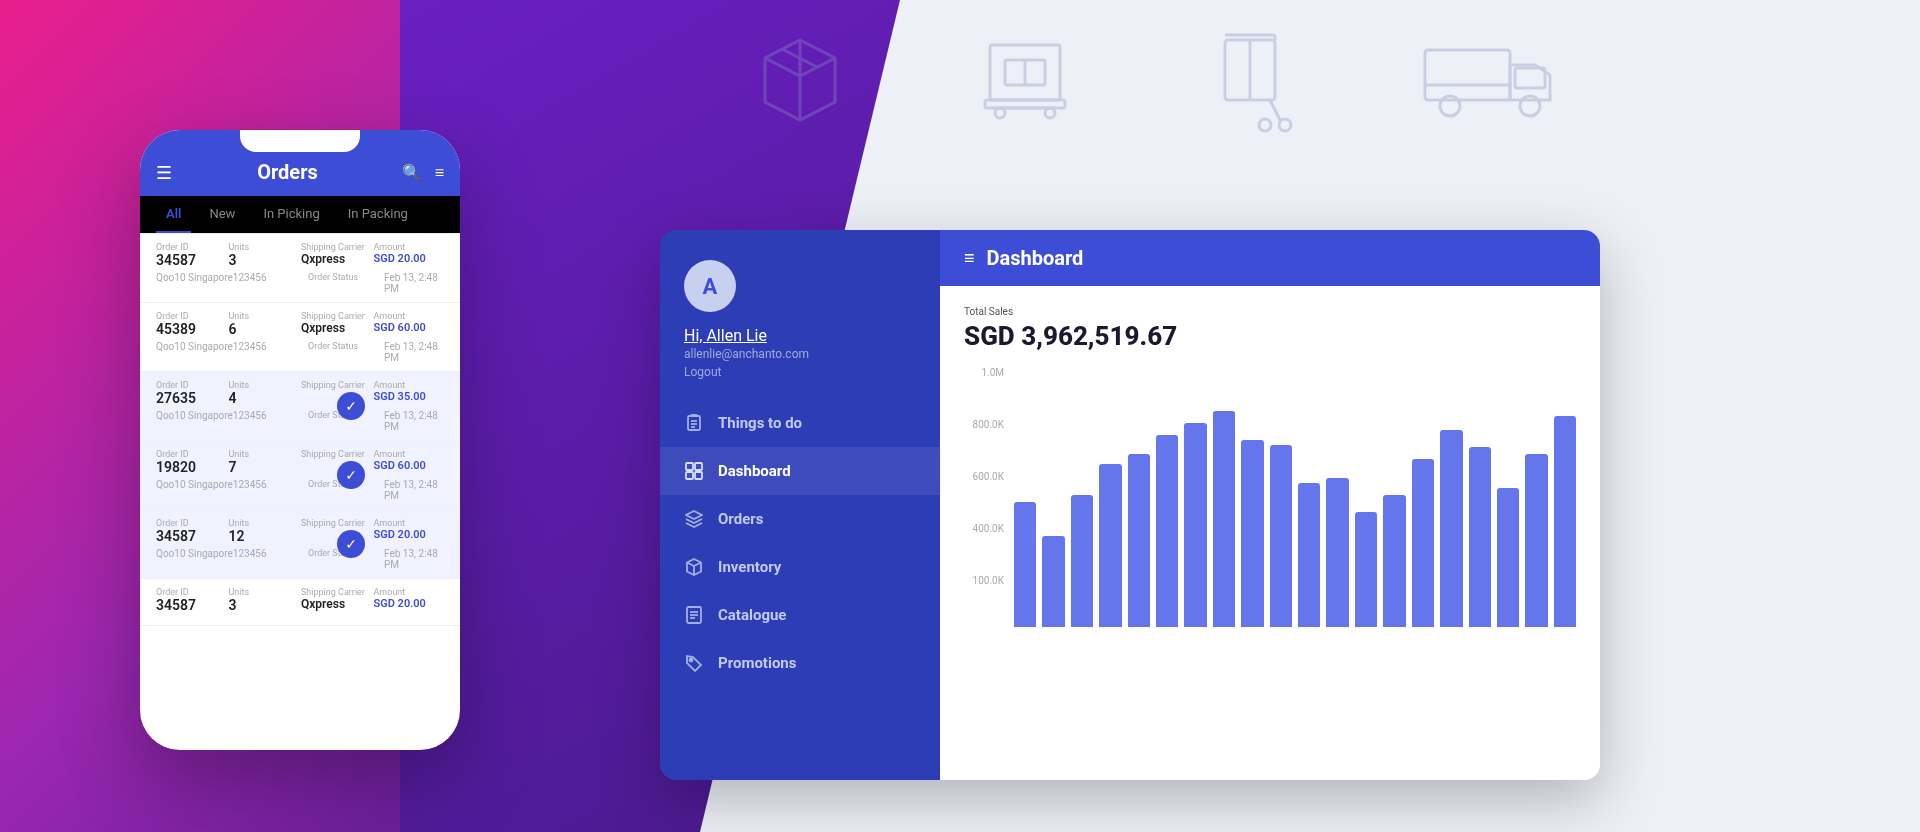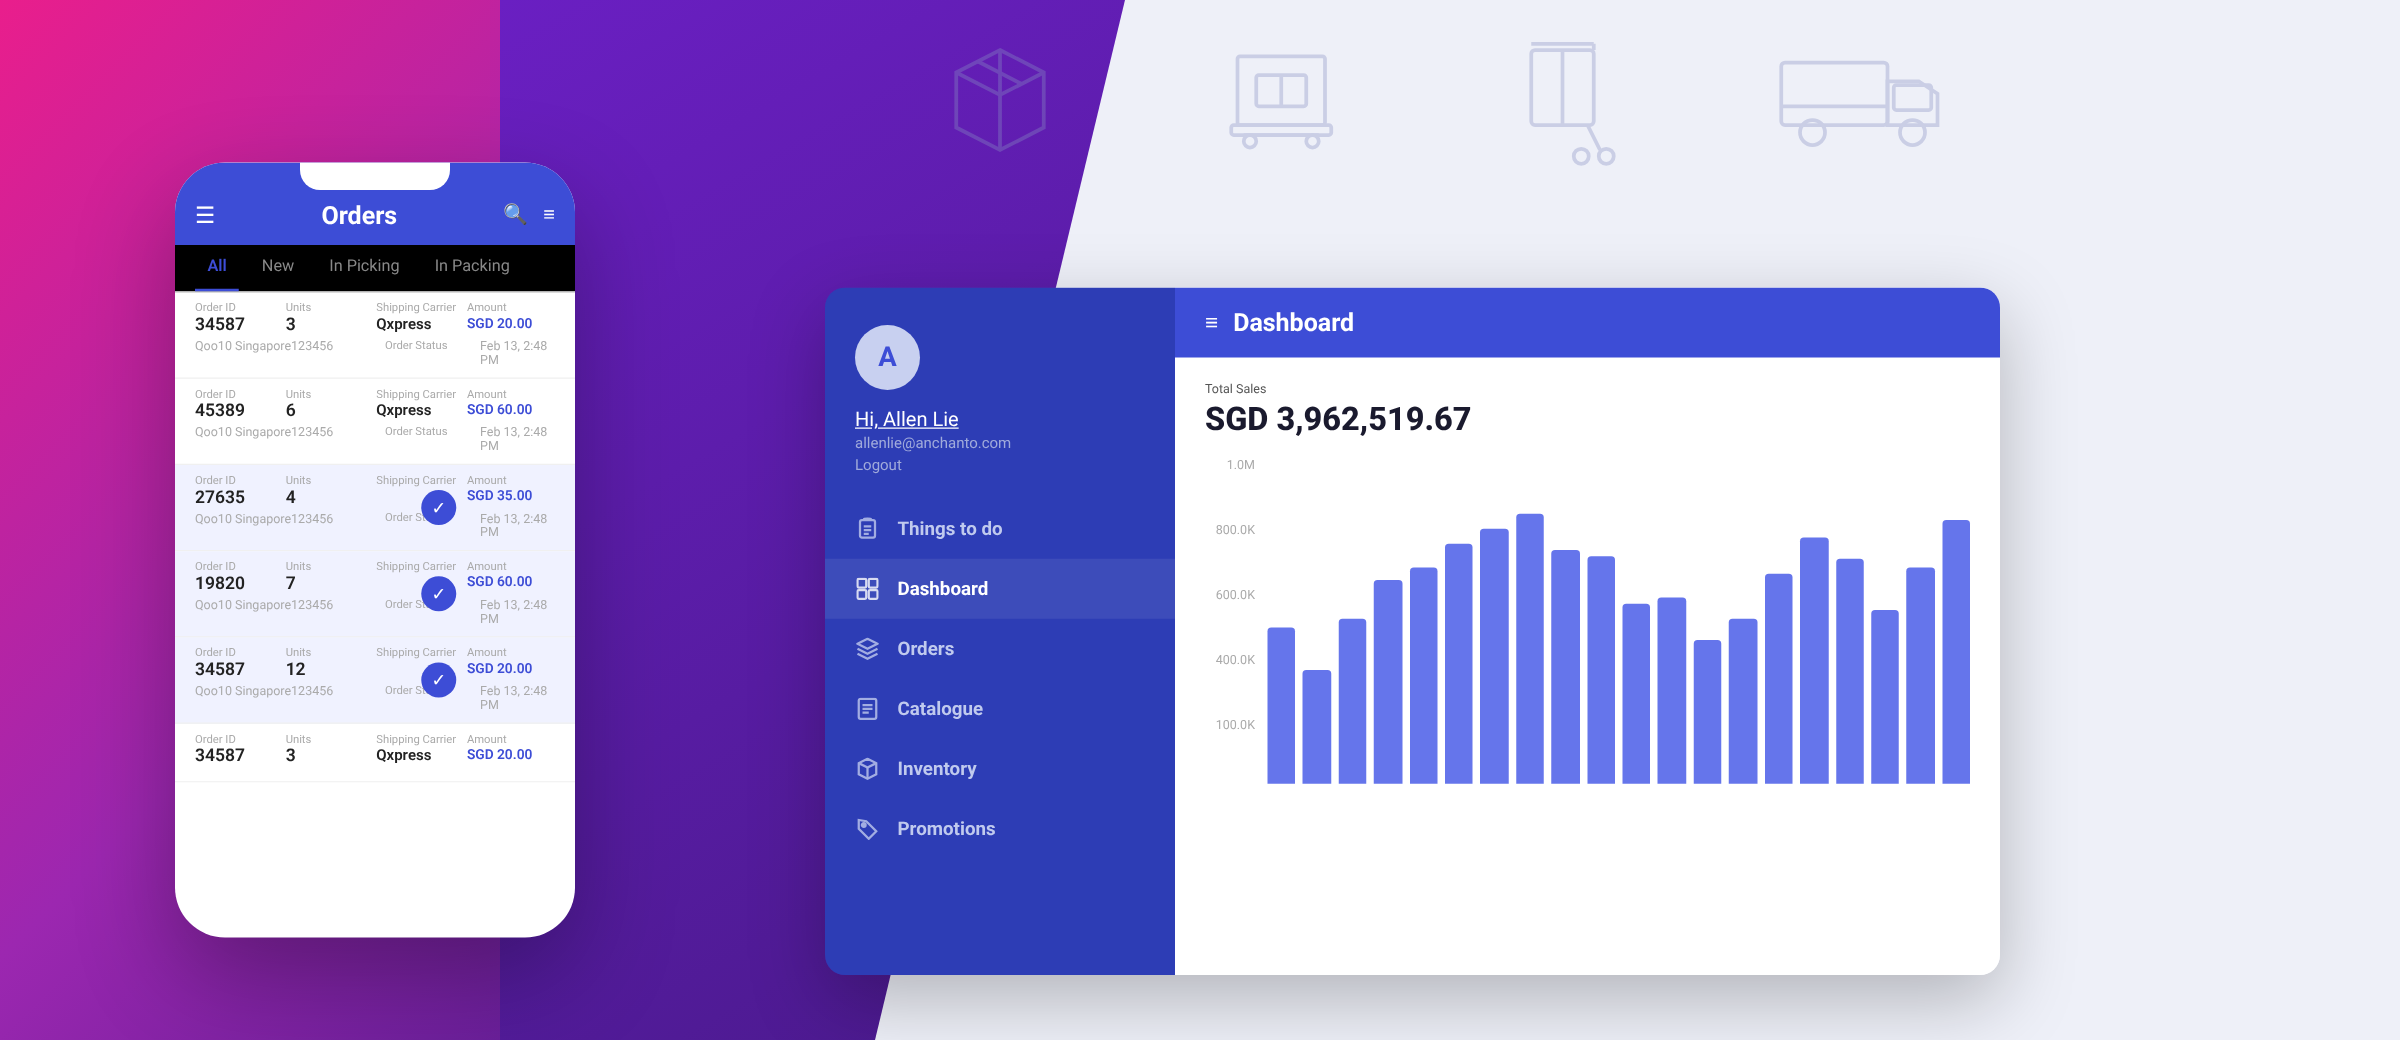--- a/index.html
+++ b/index.html
@@ -611,38 +611,38 @@
             <path d="M1 9 L9 13 L17 9"></path>
             <path d="M1 13 L9 17 L17 13"></path>
           </svg>
         </span>
         <span>Orders</span>
       </div>
 
       <div class="sidebar-nav-item">
         <span class="sidebar-icon">
           <svg width="18" height="18" viewBox="0 0 18 18" fill="none" stroke="currentColor" stroke-width="1.8">
+            <path d="M9 1 L16 4.5 L16 13.5 L9 17 L2 13.5 L2 4.5 Z"></path>
+            <path d="M2 4.5 L9 8 L16 4.5"></path>
+            <line x1="9" y1="8" x2="9" y2="17"></line>
+          </svg>
+        </span>
+        <span>Inventory</span>
+      </div>
+
+      <div class="sidebar-nav-item">
+        <span class="sidebar-icon">
+          <svg width="18" height="18" viewBox="0 0 18 18" fill="none" stroke="currentColor" stroke-width="1.8">
             <rect x="2" y="1" width="14" height="16" rx="1.5"></rect>
             <line x1="5" y1="6" x2="13" y2="6"></line>
             <line x1="5" y1="9" x2="13" y2="9"></line>
             <line x1="5" y1="12" x2="10" y2="12"></line>
           </svg>
         </span>
         <span>Catalogue</span>
-      </div>
-
-      <div class="sidebar-nav-item">
-        <span class="sidebar-icon">
-          <svg width="18" height="18" viewBox="0 0 18 18" fill="none" stroke="currentColor" stroke-width="1.8">
-            <path d="M9 1 L16 4.5 L16 13.5 L9 17 L2 13.5 L2 4.5 Z"></path>
-            <path d="M2 4.5 L9 8 L16 4.5"></path>
-            <line x1="9" y1="8" x2="9" y2="17"></line>
-          </svg>
-        </span>
-        <span>Inventory</span>
       </div>
 
       <div class="sidebar-nav-item">
         <span class="sidebar-icon">
           <svg width="18" height="18" viewBox="0 0 18 18" fill="none" stroke="currentColor" stroke-width="1.8">
             <path d="M2 2 L2 9 L10 17 L16 11 L8 3 Z"></path>
             <circle cx="6" cy="6" r="1.5" fill="currentColor"></circle>
           </svg>
         </span>
         <span>Promotions</span>

